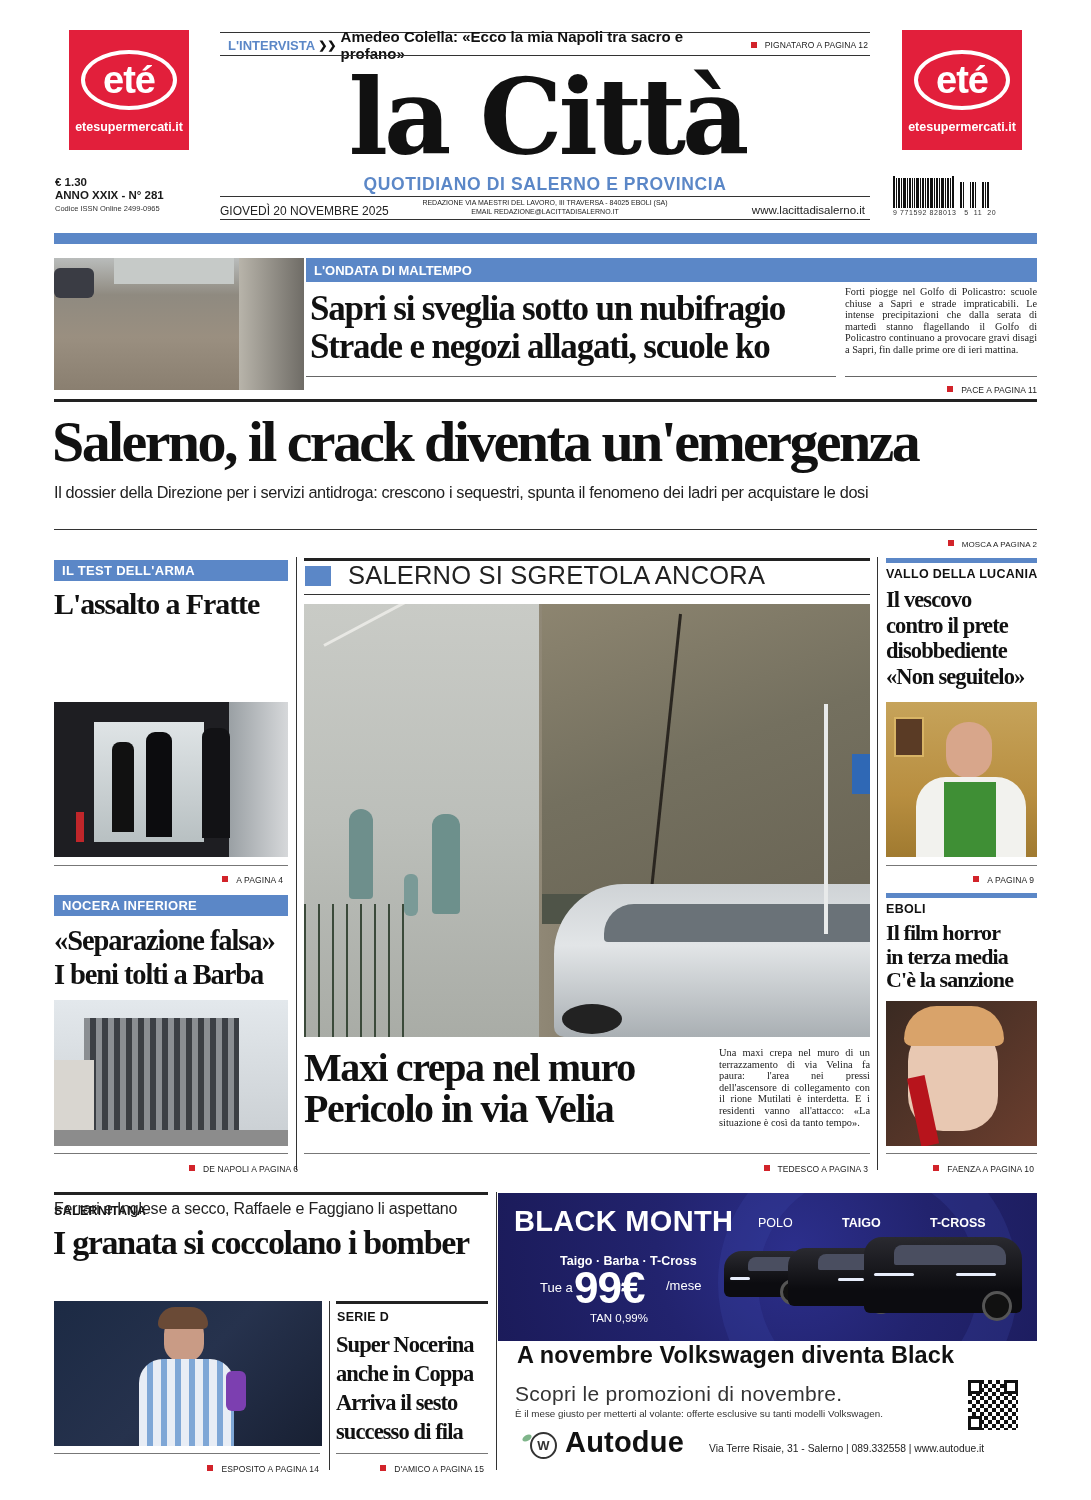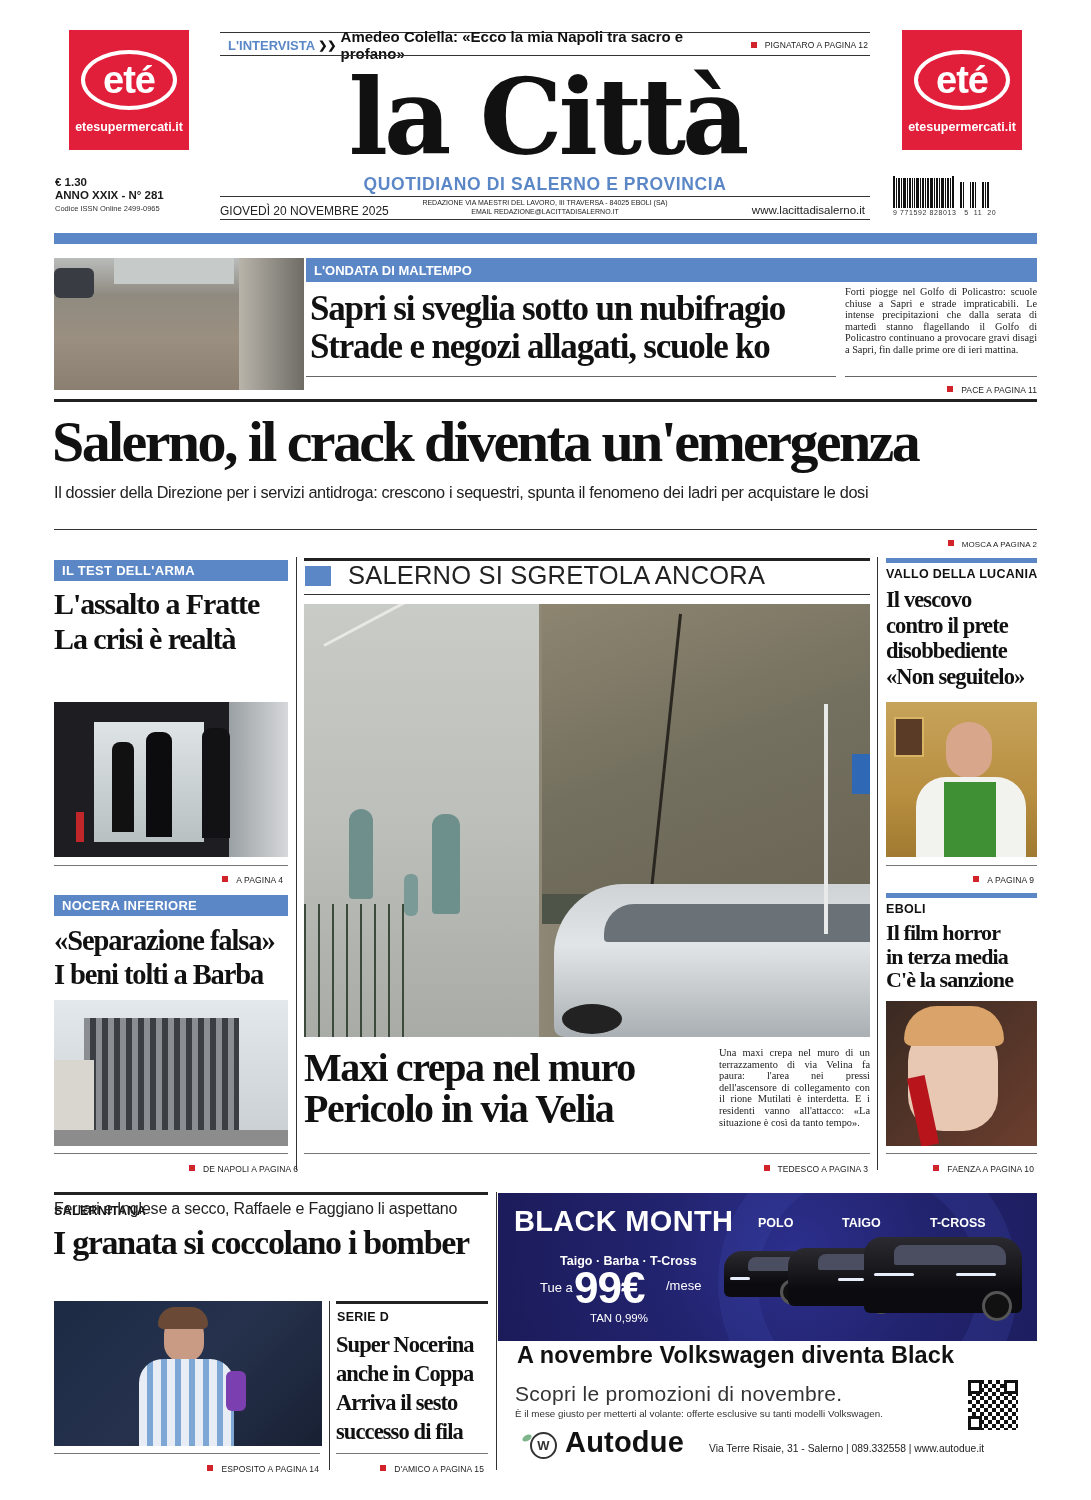--- a/index.html
+++ b/index.html
@@ -146,21 +146,20 @@
 <div class="abs" style="left:800px; top:533px; width:237px; text-align:right;">
   <span class="red-sq"></span><span class="pageref" style="font-size:8px;">MOSCA A PAGINA 2</span>
 </div>
 
 <div class="abs vrule" style="left:296px; top:557px; height:613px;"></div>
 <div class="abs vrule" style="left:877px; top:557px; height:613px;"></div>
 
 <div class="abs kicker-blue" style="left:54px; top:560px; width:234px;">IL TEST DELL'ARMA</div>
 <div class="abs hl" style="left:54px; top:586px; width:240px; font-size:30px; line-height:35px; letter-spacing:-1.1px;">
   <div>L'assalto a Fratte</div>
-  <div>La crisi è realtà</div>
 </div>
 <div class="abs photo" style="left:54px; top:702px; width:234px; height:155px; background:#1e1e22;">
   <div class="abs" style="left:40px; top:20px; width:110px; height:120px; background:linear-gradient(180deg,#dfe4e6,#b8c0c2);"></div>
   <div class="abs" style="left:175px; top:0; width:59px; height:155px; background:linear-gradient(90deg,#9aa0a4,#d6d8da);"></div>
   <div class="abs" style="left:58px; top:40px; width:22px; height:90px; background:#111; border-radius:8px 8px 0 0;"></div>
   <div class="abs" style="left:92px; top:30px; width:26px; height:105px; background:#0c0c0e; border-radius:9px 9px 0 0;"></div>
   <div class="abs" style="left:148px; top:26px; width:28px; height:110px; background:#121215; border-radius:9px 9px 0 0;"></div>
   <div class="abs" style="left:22px; top:110px; width:8px; height:30px; background:#c0262a;"></div>
 </div>
 <div class="abs rule" style="left:54px; top:865px; width:234px; background:#777;"></div>
@@ -282,21 +281,21 @@
   <div>successo di fila</div>
 </div>
 <div class="abs rule" style="left:336px; top:1453px; width:152px; background:#777;"></div>
 <div class="abs" style="left:336px; top:1458px; width:148px; text-align:right;">
   <span class="red-sq"></span><span class="pageref">D'AMICO A PAGINA 15</span>
 </div>
 
 <div class="abs vw-ad-top" style="left:498px; top:1193px; width:539px; height:148px; overflow:hidden;">
   <div class="abs" style="left:220px; top:-60px; width:300px; height:300px; border-radius:50%; border:40px solid rgba(60,70,170,0.25);"></div>
   <div class="abs" style="left:16px; top:12px; color:#fff; font-weight:bold; font-size:29px; letter-spacing:0.3px; white-space:nowrap;">BLACK MONTH</div>
-  <div class="abs" style="left:260px; top:23px; color:#fff; font-weight:bold; font-size:12.5px;">POLO</div>
+  <div class="abs" style="left:260px; top:23px; color:#fff; font-weight:normal; font-size:12.5px;">POLO</div>
   <div class="abs" style="left:344px; top:23px; color:#fff; font-weight:bold; font-size:12.5px;">TAIGO</div>
   <div class="abs" style="left:432px; top:23px; color:#fff; font-weight:bold; font-size:12.5px;">T-CROSS</div>
   <div class="abs" style="left:62px; top:61px; color:#fff; font-weight:bold; font-size:12.5px; white-space:nowrap;">Taigo · Barba · T-Cross</div>
   <div class="abs" style="left:42px; top:87px; color:#fff; font-size:13px;">Tue a</div>
   <div class="abs" style="left:76px; top:71px; color:#fff; font-weight:bold; font-size:44px; letter-spacing:-1px; line-height:48px;">99€</div>
   <div class="abs" style="left:168px; top:85px; color:#fff; font-size:13px;">/mese</div>
   <div class="abs" style="left:92px; top:119px; color:#fff; font-size:11.5px;">TAN 0,99%</div>
 
   <div class="car" style="left:226px; top:58px; width:90px; height:46px;">
     <div class="win" style="left:24px; top:6px; width:56px; height:14px;"></div>

